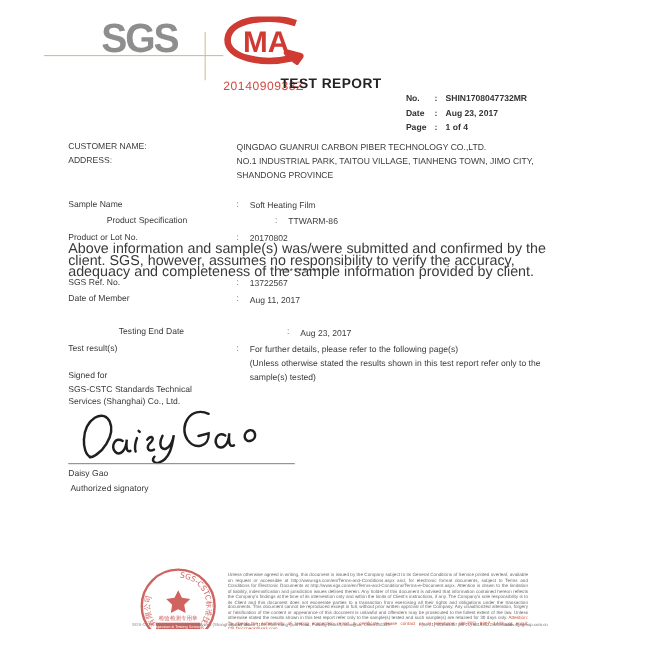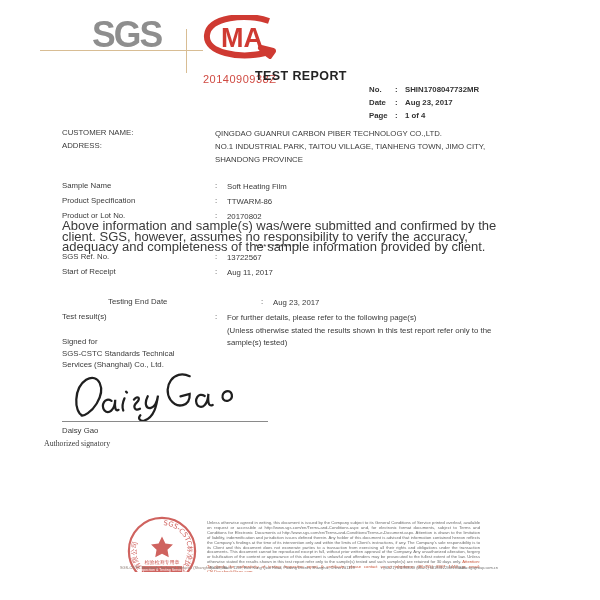--- a/index.html
+++ b/index.html
@@ -23,21 +23,21 @@
   .lv-row .lbl{display:inline-block;width:153px;vertical-align:top;}
   .lv-row .col{display:inline-block;width:12px;vertical-align:top;}
   .lv-row .val{display:inline-block;width:300px;vertical-align:top;line-height:12.5px;}
   .note{left:62px;top:221px;width:460px;font-size:13px;line-height:10.5px;color:#3a3a3a;}
   .stars{left:255px;top:242px;font-size:8px;letter-spacing:1px;color:#3a3a3a;}
   
   .signed{left:62px;top:336px;font-size:7.8px;line-height:11.5px;color:#3a3a3a;}
   .sig-svg{left:66px;top:366px;}
   .sig-line{left:62px;top:421px;width:206px;height:1px;background:#8a8a8a;}
   .signer{left:62px;top:426px;font-size:7.8px;color:#3a3a3a;}
-  .signer-title{left:44px;top:439px;font-size:7.8px;color:#3a3a3a;font-family:Liberation Serif, serif;}
+  .signer-title{left:64px;top:439px;font-size:7.8px;color:#3a3a3a;}
   
   .legal{left:207px;top:521px;width:273px;font-size:4.2px;line-height:4.9px;color:#6b6b6b;text-align:justify;}
   .legal .attn{color:#c9553a;}
   .stamp{left:126px;top:515px;}
   .fcol{font-size:3.9px;line-height:7px;color:#6e6e6e;white-space:nowrap;}
   .f-company{left:120px;top:564px;color:#8a7a72;}
   .f-addr{left:210px;top:564px;}
   .f-phone{left:381px;top:564px;}
   .f-fax{left:414px;top:564px;}
   .f-net{left:459px;top:564px;}
@@ -70,35 +70,35 @@
   <div class="abs lv-row" style="top:128px;">
     <span class="lbl">CUSTOMER NAME:</span><span class="val">QINGDAO GUANRUI CARBON PIBER TECHNOLOGY CO.,LTD.</span>
   </div>
   <div class="abs lv-row" style="top:141px;">
     <span class="lbl">ADDRESS:</span><span class="val">NO.1 INDUSTRIAL PARK, TAITOU VILLAGE, TIANHENG TOWN, JIMO CITY, SHANDONG PROVINCE</span>
   </div>
 
   <div class="abs lv-row" style="top:181px;">
     <span class="lbl">Sample Name</span><span class="col">:</span><span class="val">Soft Heating Film</span>
   </div>
-  <div class="abs lv-row" style="top:196px;">
+  <div class="abs lv-row" style="top:196px;margin-left:35px;">
     <span class="lbl">Product Specification</span><span class="col">:</span><span class="val">TTWARM-86</span>
   </div>
   <div class="abs lv-row" style="top:211px;">
     <span class="lbl">Product or Lot No.</span><span class="col">:</span><span class="val">20170802</span>
   </div>
 
   <div class="abs note">Above information and sample(s) was/were submitted and confirmed by the client. SGS, however, assumes no responsibility to verify the accuracy, adequacy and completeness of the sample information provided by client.</div>
   <div class="abs stars">***********</div>
 
   <div class="abs lv-row" style="top:252px;">
     <span class="lbl">SGS Ref. No.</span><span class="col">:</span><span class="val">13722567</span>
   </div>
   <div class="abs lv-row" style="top:267px;">
-    <span class="lbl">Start of Receipt</span><span class="col">:</span><span class="val">Aug 11, 2017</span>
+    <span class="lbl">Date of Member</span><span class="col">:</span><span class="val">Aug 11, 2017</span>
   </div>
   <div class="abs lv-row" style="top:297px;margin-left:46px;">
     <span class="lbl">Testing End Date</span><span class="col">:</span><span class="val">Aug 23, 2017</span>
   </div>
   <div class="abs signed">
     <div>Signed for</div>
     <div>SGS-CSTC Standards Technical</div>
     <div>Services  (Shanghai)  Co., Ltd.</div>
   </div>
 

